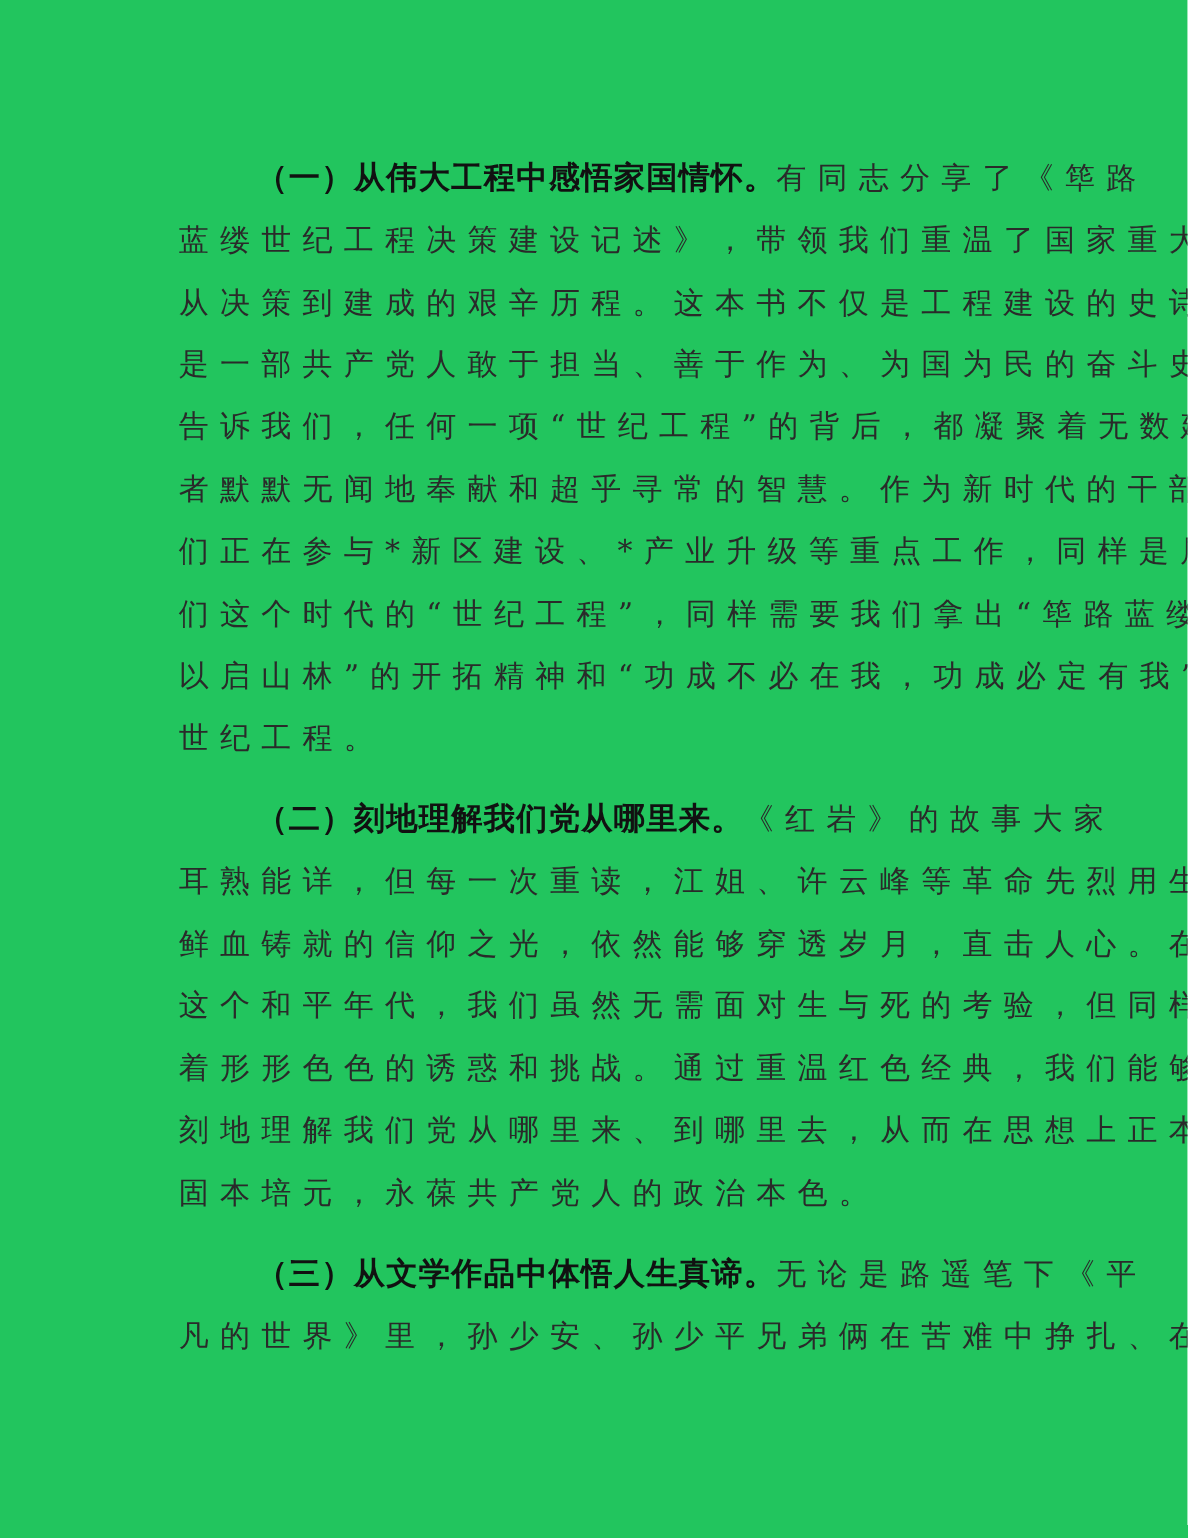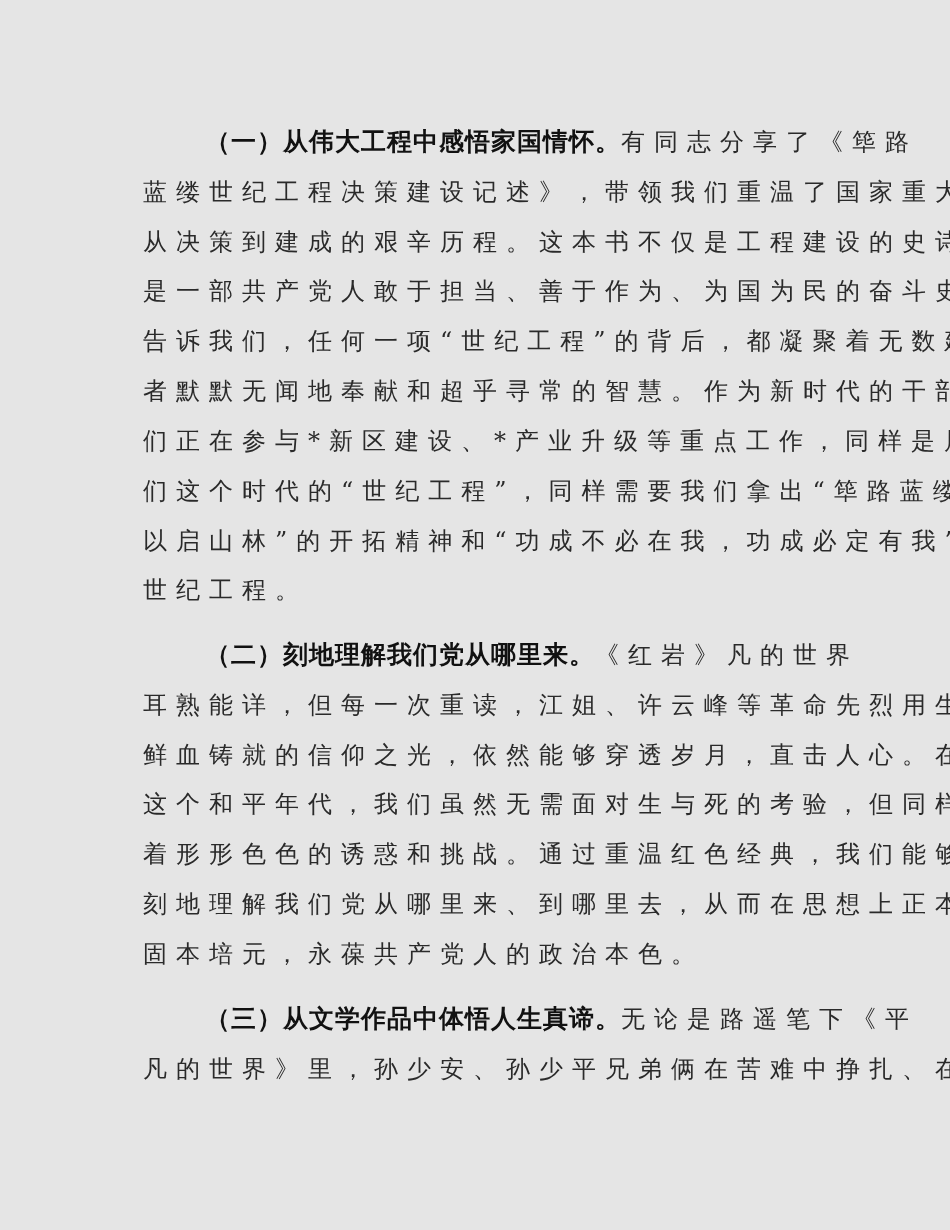--- a/index.html
+++ b/index.html
@@ -14,21 +14,21 @@
       overflow: hidden;
       font-family: "DejaVu Serif", "Liberation Serif", serif;
       color: #222222;
     }
     .page {
       position: absolute;
       left: 0;
       top: 0;
       width: 950px;
       height: 1230px;
-      background: #e5e5e5;
+      background: #22c55e;
     }
     .line {
       position: absolute;
       left: 143px;
       height: 40px;
       line-height: 40px;
       font-size: 24px;
       white-space: nowrap;
       letter-spacing: 9px;
       color: #2a2a2a;
@@ -64,21 +64,21 @@
     <div class="line" style="top:321px;">告诉我们，任何一项“世纪工程”的背后，都凝聚着无数建设</div>
     <div class="line" style="top:371px;">者默默无闻地奉献和超乎寻常的智慧。作为新时代的干部，我</div>
     <div class="line" style="top:421px;">们正在参与*新区建设、*产业升级等重点工作，同样是属于我</div>
     <div class="line" style="top:471px;">们这个时代的“世纪工程”，同样需要我们拿出“筚路蓝缕，</div>
     <div class="line" style="top:521px;">以启山林”的开拓精神和“功成不必在我，功成必定有我”的</div>
     <div class="line" style="top:570px;">世纪工程。</div>
   </div>
 
   <div>
     <div class="line indent" style="top:635px;">
-      <span class="heading">（二）刻地理解我们党从哪里来。</span><span class="body-run">《红岩》凡的世界</span>
+      <span class="heading">（二）刻地理解我们党从哪里来。</span><span class="body-run">《红岩》的故事大家</span>
     </div>
     <div class="line" style="top:685px;">耳熟能详，但每一次重读，江姐、许云峰等革命先烈用生命和</div>
     <div class="line" style="top:735px;">鲜血铸就的信仰之光，依然能够穿透岁月，直击人心。在今天</div>
     <div class="line" style="top:784px;">这个和平年代，我们虽然无需面对生与死的考验，但同样面临</div>
     <div class="line" style="top:834px;">着形形色色的诱惑和挑战。通过重温红色经典，我们能够更深</div>
     <div class="line" style="top:884px;">刻地理解我们党从哪里来、到哪里去，从而在思想上正本清源、</div>
     <div class="line" style="top:934px;">固本培元，永葆共产党人的政治本色。</div>
   </div>
 
   <div>

